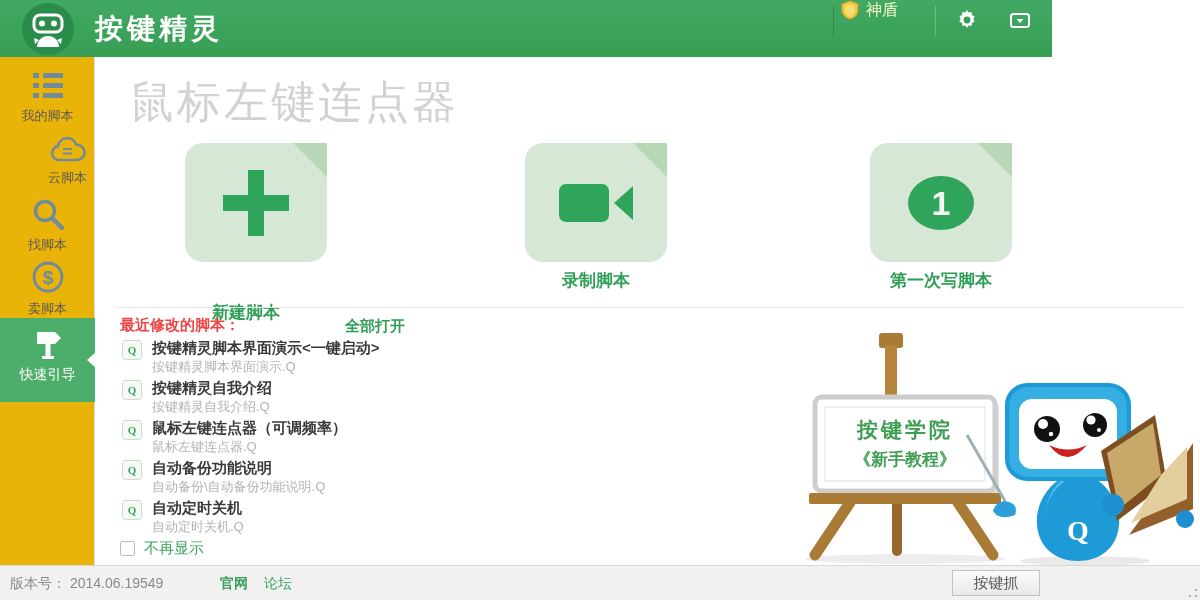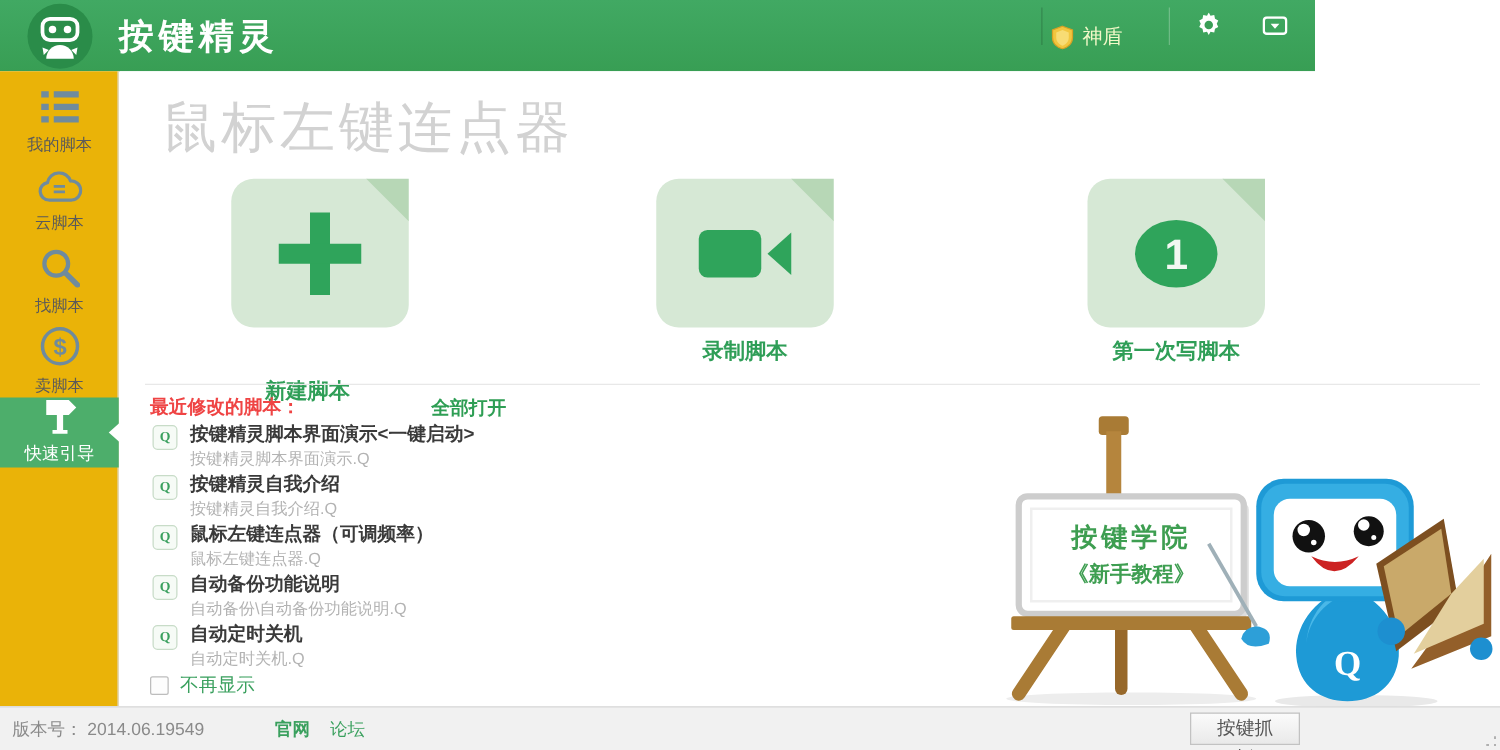--- a/index.html
+++ b/index.html
@@ -10,32 +10,32 @@
   
   .titlebar { position:absolute; left:0; top:0; width:1052px; height:57px;
     background:linear-gradient(#41a963,#389e54); }
   .logo-circle { position:absolute; left:22px; top:3px; width:52px; height:52px;
     border-radius:50%; background:#2a8c49; }
   .app-title { position:absolute; left:95px; top:0; height:57px; line-height:57px;
     color:#fff; font-size:28px; font-weight:bold; letter-spacing:4px; }
   .tb-sep { position:absolute; top:6px; width:1px; height:30px; background:rgba(0,0,0,0.18); }
   .tb-sep.light { background:rgba(255,255,255,0.25); }
   .shield-box { position:absolute; left:840px; top:0; height:40px; display:flex;
-    align-items:flex-end; gap:6px; cursor:pointer; }
+    align-items:flex-start; gap:6px; cursor:pointer; }
   .shield-label { color:#f2f8c8; font-size:16px; }
   .tb-btn { position:absolute; top:0; width:40px; height:40px; display:flex;
     align-items:center; justify-content:center; cursor:pointer; }
 
   
   .sidebar { position:absolute; left:0; top:57px; width:95px; height:508px;
     background:#eab308; border-right:1px solid #dedede; }
   .side-item { position:absolute; left:0; width:95px; text-align:center; cursor:pointer; }
   .side-item .icn { display:block; margin:0 auto 6px auto; }
   .side-item .lbl { font-size:13px; color:#5a5a5a; }
-  .side-item.selected { background:#4dae6b; height:56px; }
+  .side-item.selected { background:#4dae6b; padding-top:12px; height:84px; }
   .side-item.selected .lbl { color:#fff; font-size:14px; }
   .sel-wedge { position:absolute; right:-1px; top:50%; transform:translateY(-50%);
     width:0; height:0; border-right:9px solid #fff;
     border-top:8px solid transparent; border-bottom:8px solid transparent; }
 
   
   .main { position:absolute; left:96px; top:57px; width:1104px; height:508px; background:#fff; }
   .welcome { position:absolute; left:34px; top:16px; font-size:44px; font-weight:300;
     color:#d2d2d2; letter-spacing:3px; }
 
@@ -154,21 +154,21 @@
             <rect x="11" y="2" width="20" height="5"></rect>
           <rect x="1" y="12" width="6" height="5"></rect>
             <rect x="11" y="12" width="20" height="5"></rect>
           <rect x="1" y="22" width="6" height="5"></rect>
             <rect x="11" y="22" width="20" height="5"></rect>
         </g>
       </svg>
       <div class="lbl">我的脚本</div>
     </div>
 
-    <div class="side-item" style="top:80px;">
+    <div class="side-item" style="top:80px;margin-left:20px;">
       <svg class="icn" width="36" height="26" viewBox="0 0 36 26">
         <path d="M9 23 a7 7 0 0 1 -1-13.9 a9.5 9.5 0 0 1 18.4-1.3 A7.5 7.5 0 0 1 27.5 23 Z" fill="none" stroke="#6f8b9d" stroke-width="2.6" stroke-linejoin="round"></path>
         <path d="M13 12 h9 M13 16.5 h9" stroke="#6f8b9d" stroke-width="2.2"></path>
       </svg>
       <div class="lbl">云脚本</div>
     </div>
 
     <div class="side-item" style="top:141px;">
       <svg class="icn" width="32" height="32" viewBox="0 0 32 32">
         <circle cx="13" cy="13" r="9.5" fill="none" stroke="#6f8b9d" stroke-width="3.4"></circle>

